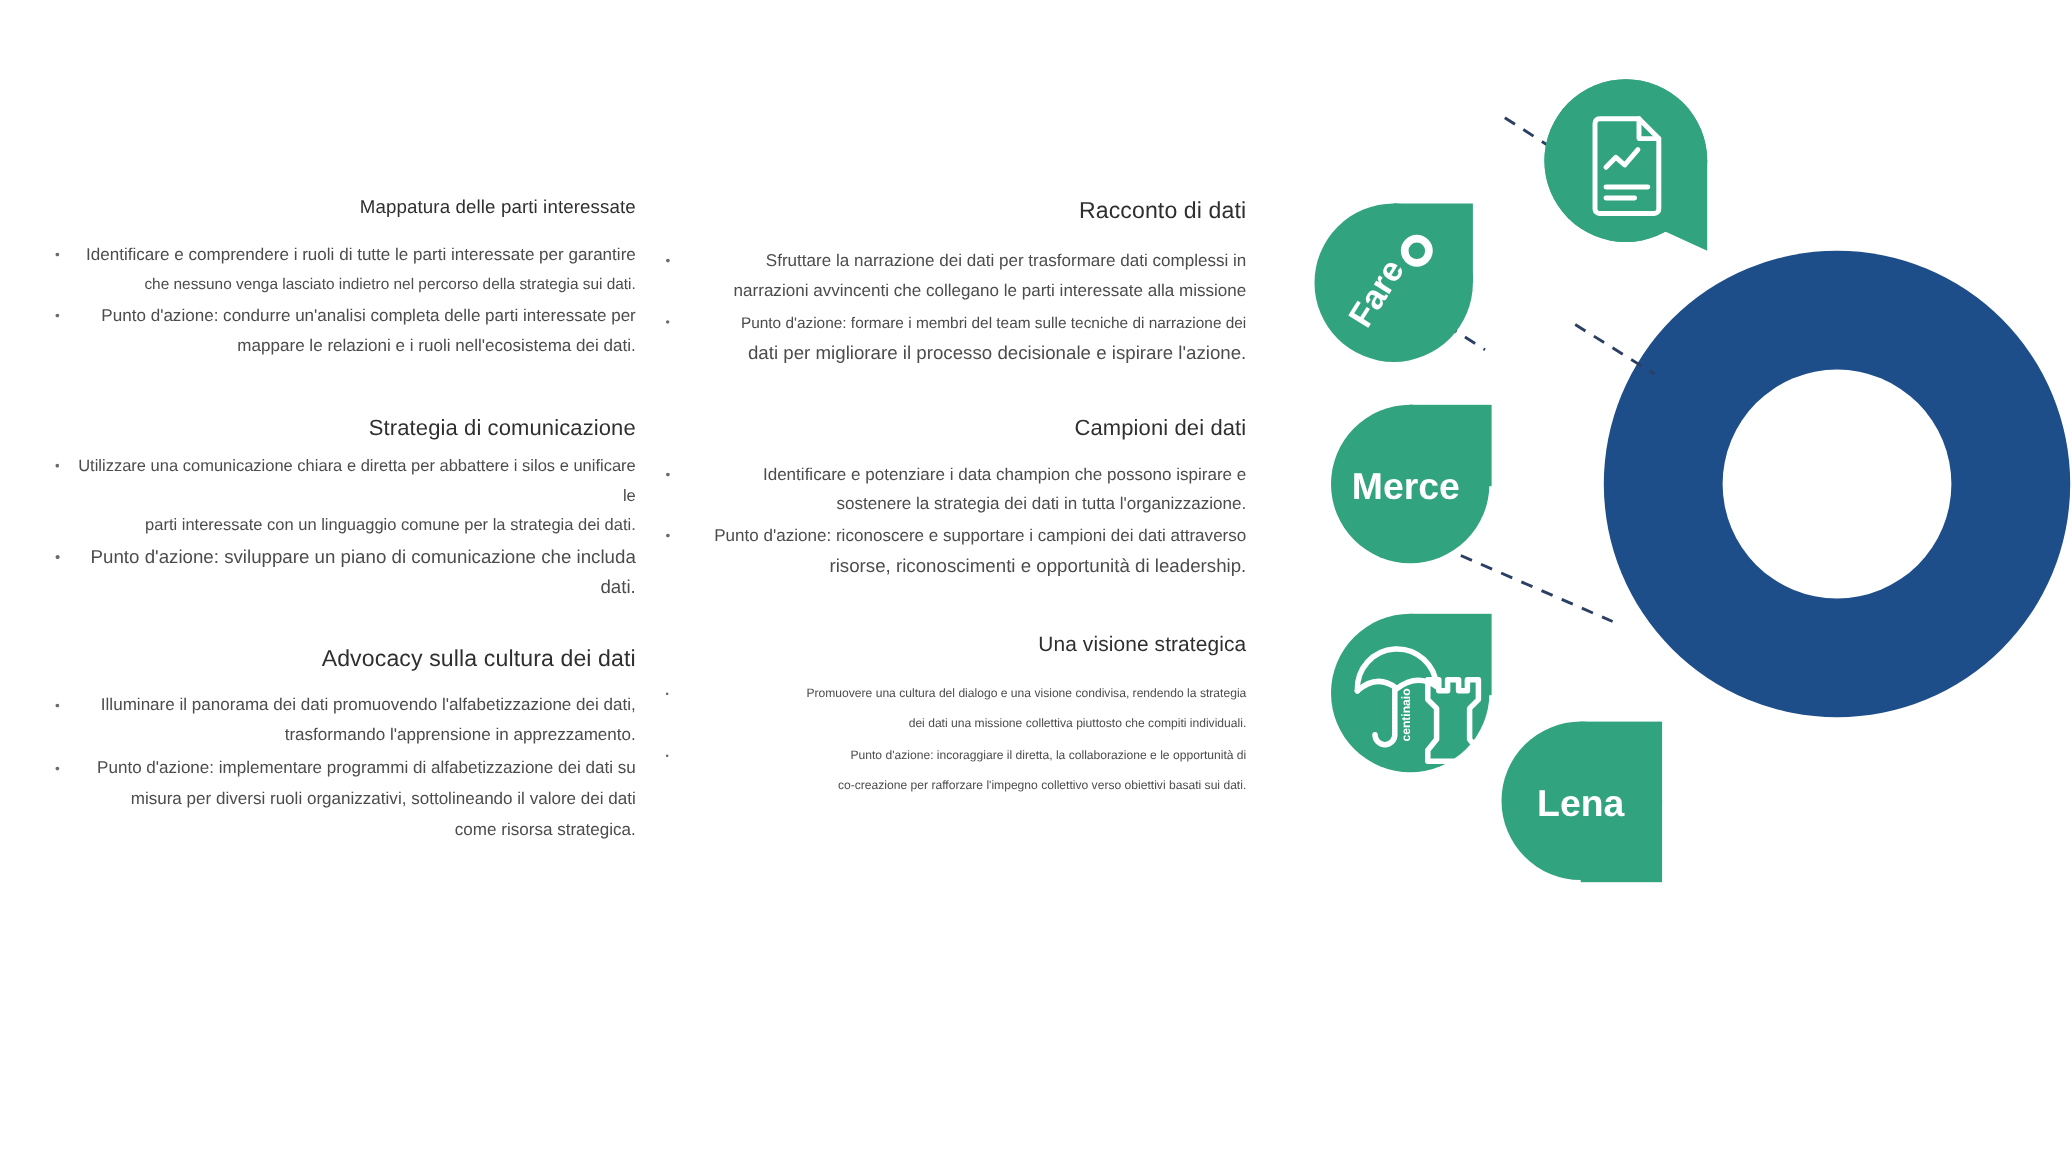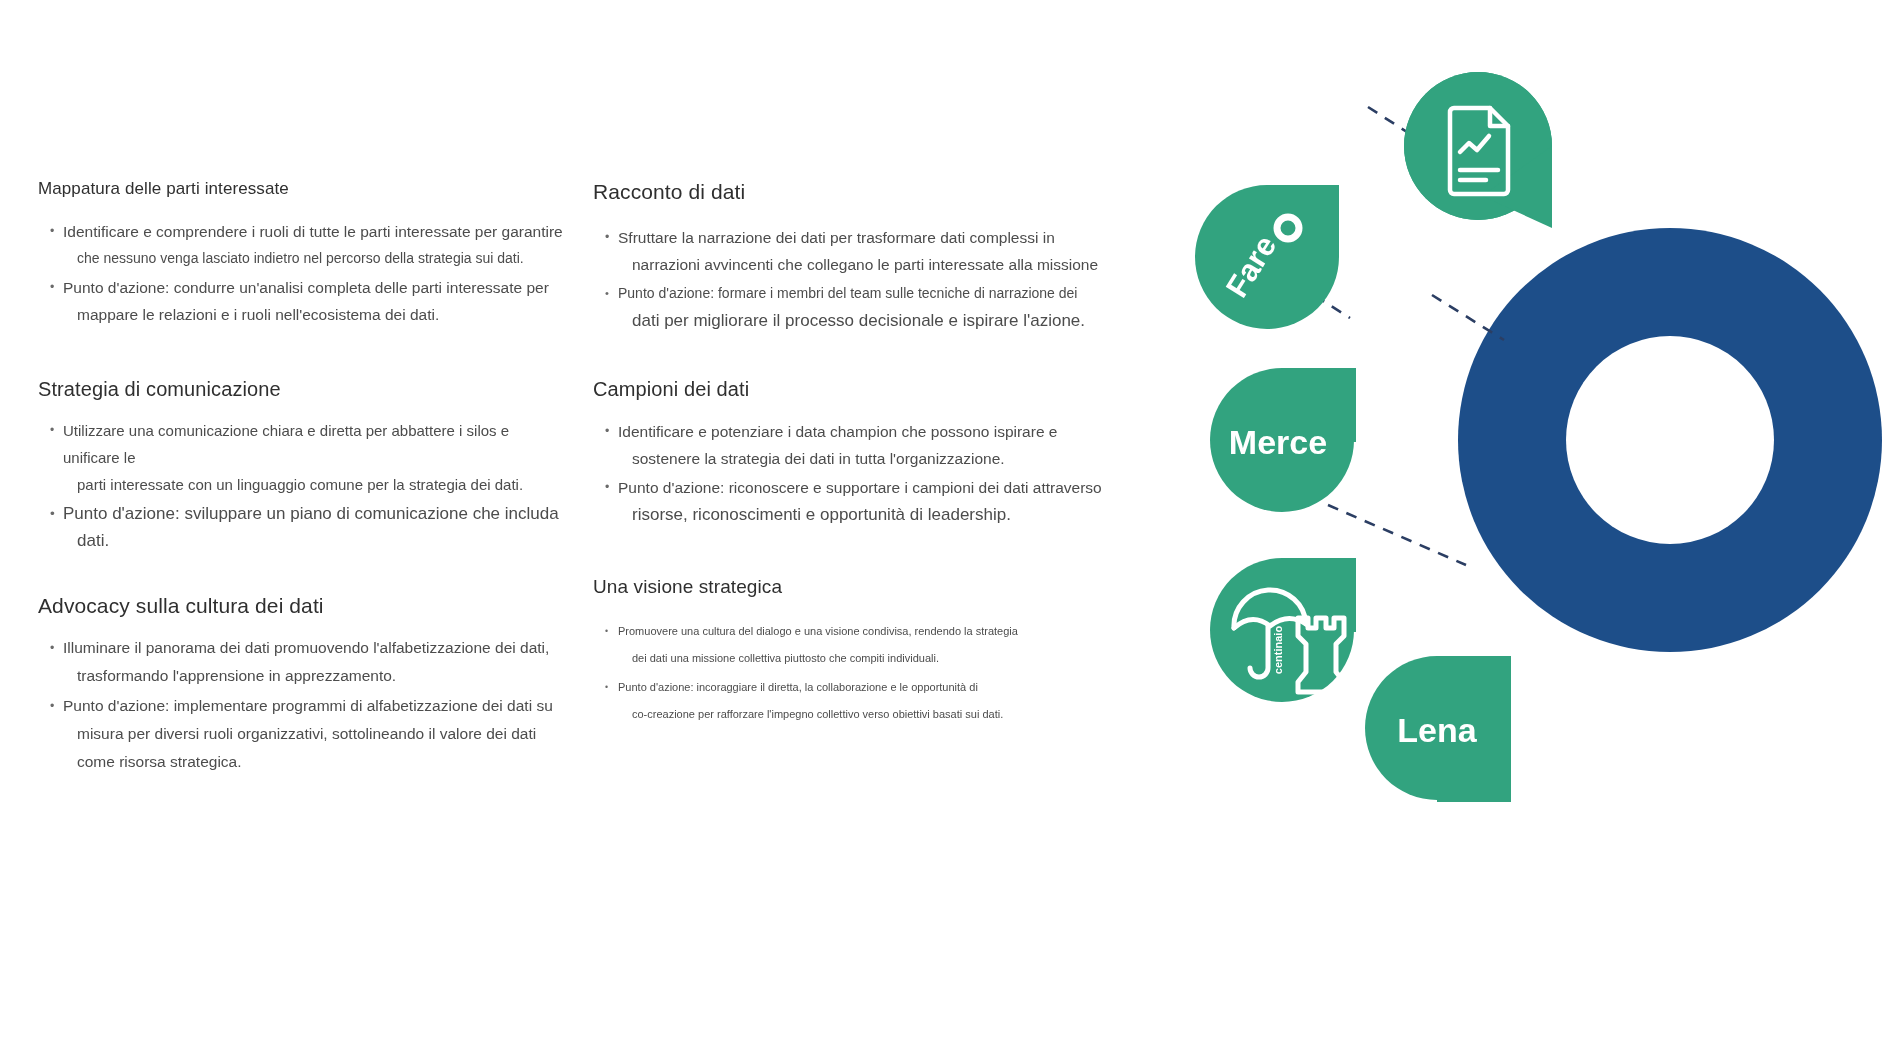--- a/index.html
+++ b/index.html
@@ -20,32 +20,32 @@
 
   
   .col {
     position: absolute;
     top: 0;
     width: 540px;
   }
   #col-left  { left: 38px; }
   #col-right { left: 593px; }
 
-  .section { margin-bottom: 6px; }
+  .section { margin-bottom: 6px; text-align: right; }
 
   .sec-heading {
     color: #2f2f2f;
     font-weight: 400;
     letter-spacing: .1px;
     white-space: nowrap;
   }
 
   .bullets {
     list-style: none;
-    margin: 13px;
+    margin: 0;
     padding: 0;
   }
   .bullets li {
     position: relative;
     color: #4c4c4c;
     text-indent: 0;
     padding-left: 13px;
     margin: 0 0 2px 0;
   }
   .bullets li::before {

